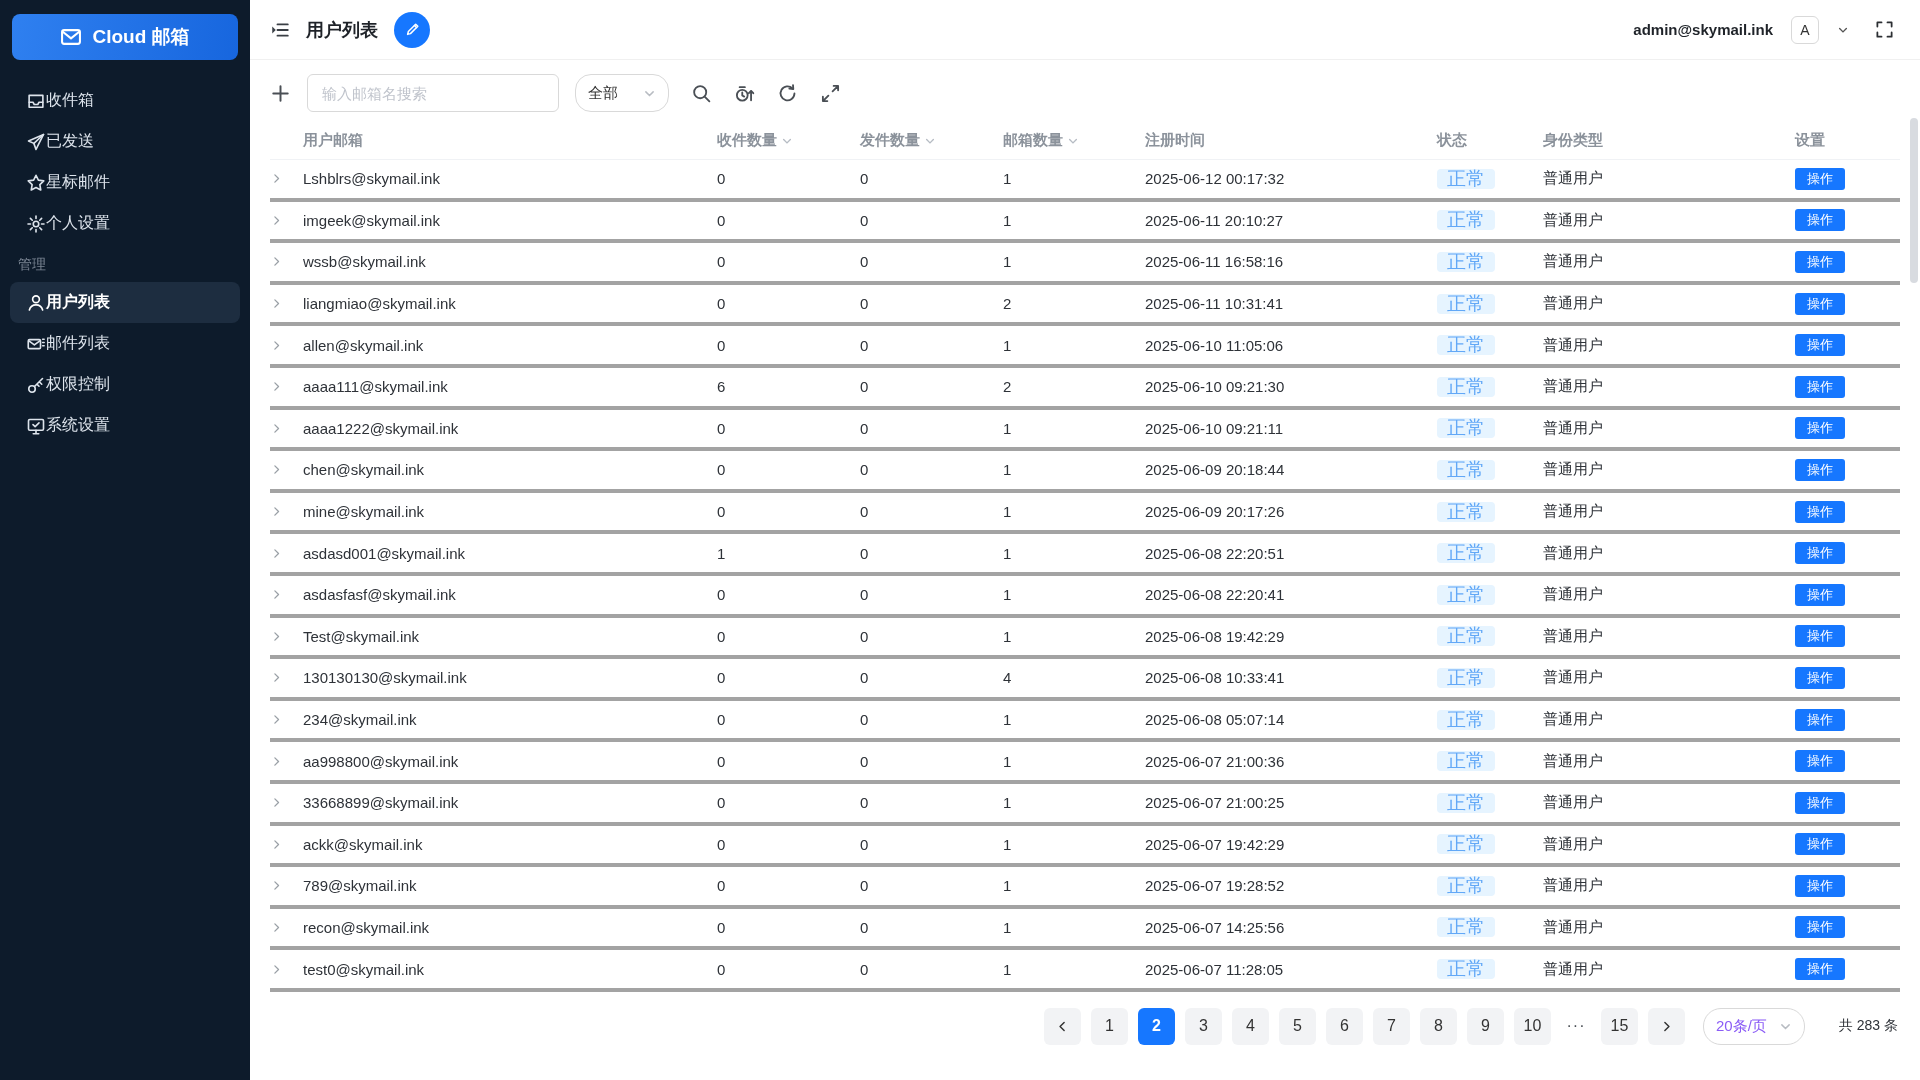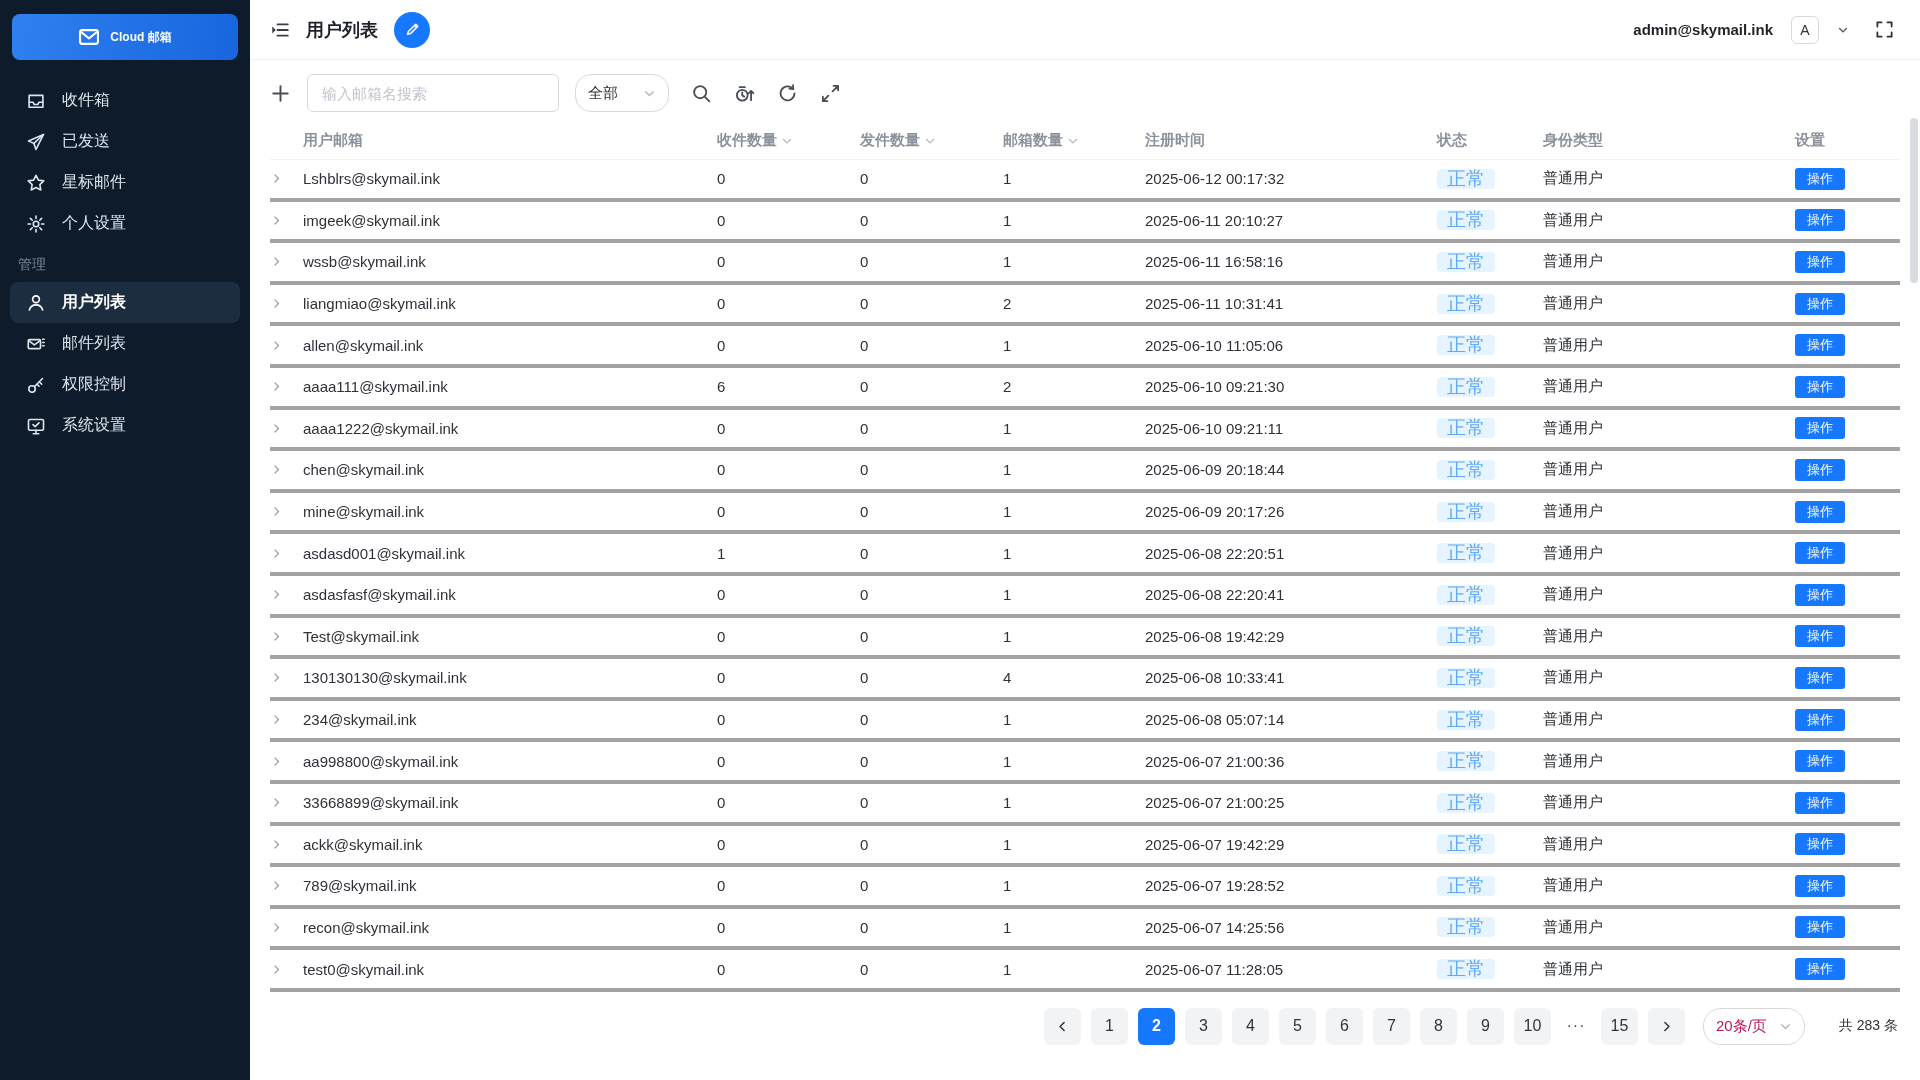--- a/index.html
+++ b/index.html
@@ -5,23 +5,23 @@
   * { margin:0; padding:0; box-sizing:border-box; }
   html,body { width:1920px; height:1080px; overflow:hidden; background:#fff;
     font-family:"Liberation Sans","DejaVu Sans",sans-serif; }
 
   
   .sidebar { position:absolute; left:0; top:0; width:250px; height:1080px;
     background:#0d1b2b; color:#dfe6ee; }
   .logo-btn { margin:14px 12px 20px; height:46px; border-radius:8px;
     background:linear-gradient(100deg,#2f80f0 0%,#1766de 100%);
     display:flex; align-items:center; justify-content:center; gap:10px;
-    color:#fff; font-size:12px; font-weight:bold; cursor:pointer; }
+    color:#fff; font-size:19px; font-weight:bold; cursor:pointer; }
   .nav { padding:0 10px; }
-  .nav-item { display:flex; align-items:center; gap:16px; height:41px;
+  .nav-item { display:flex; align-items:center; height:41px;
     padding:0 16px; border-radius:8px; font-size:16px; color:#dde4ec; cursor:pointer; }
   .nav-item.active { background:#1d2d40; color:#fff; font-weight:bold; }
   .nav-section { padding:12px 8px 8px; font-size:14px; color:#7a8593; }
   .icon { display:inline-flex; align-items:center; justify-content:center; }
 
   
   .main { position:absolute; left:250px; top:0; width:1670px; height:1080px; background:#fff; }
   .topbar { height:60px; display:flex; align-items:center; padding:0 26px 0 20px;
     border-bottom:1px solid #f0f0f0; }
   .fold-icon { color:#3a3f45; cursor:pointer; display:flex; }
@@ -72,21 +72,21 @@
     gap:10px; padding:16px 22px 0; }
   .page-btn { min-width:37px; height:37px; border-radius:6px; background:#f2f3f5;
     display:flex; align-items:center; justify-content:center; font-size:16px;
     color:#333; cursor:pointer; border:none;
     font-family:"Liberation Sans","DejaVu Sans",sans-serif; }
   .page-btn.active { background:#1677ff; color:#fff; font-weight:bold; }
   .page-ellipsis { min-width:30px; text-align:center; color:#4a4f55;
     font-size:16px; letter-spacing:1px; }
   .size-select { height:37px; border:1px solid #d9d9d9; border-radius:18px; background:#fff;
     display:flex; align-items:center; gap:12px; padding:12px 12px; font-size:15px;
-    color:#be185d; margin-left:8px; cursor:pointer; }
+    color:#8b5cf6; margin-left:8px; cursor:pointer; }
   .size-select .caret { color:#b8bcc2; }
   .total-text { font-size:14px; color:#2e3238; margin-left:24px; }
 
   .scroll-thumb { position:absolute; right:2px; top:118px; width:8px; height:165px;
     border-radius:4px; background:#d8dbe0; }
 </style>
 </head>
 <body>
 
 <aside class="sidebar">

